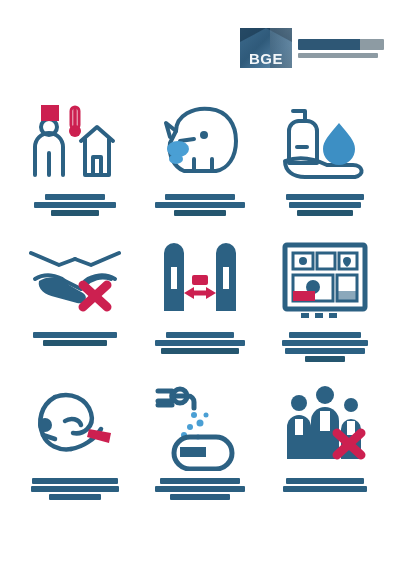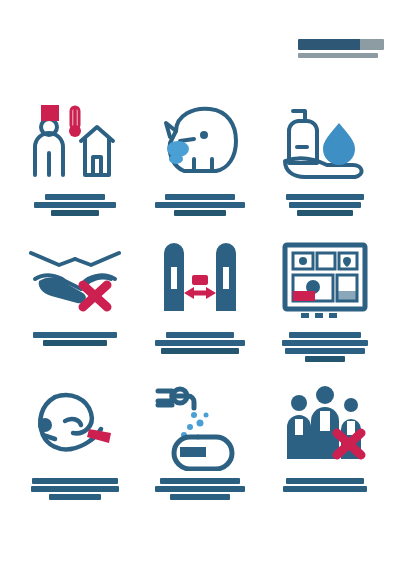--- a/index.html
+++ b/index.html
@@ -64,20 +64,23 @@
   .cap-line{
     height:6px;border-radius:1px;background:#2c6183;filter:blur(.75px);
   }
   .cap-line.dark{background:#25566f;}
   .cell[data-row="3"] .cap-line{background:#2b5f80;}
 </style>
 </head>
 <body>
 
 <div class="logo-wrap">
+  <div class="logo-mark">
+    <span class="logo-text">BGE</span>
+  </div>
   <div class="logo-word">
     <div class="w1"></div>
     <div class="w2"></div>
   </div>
 </div>
 
 <div class="grid">
 
   <div class="cell" data-row="1">
     <div class="icon-box">

